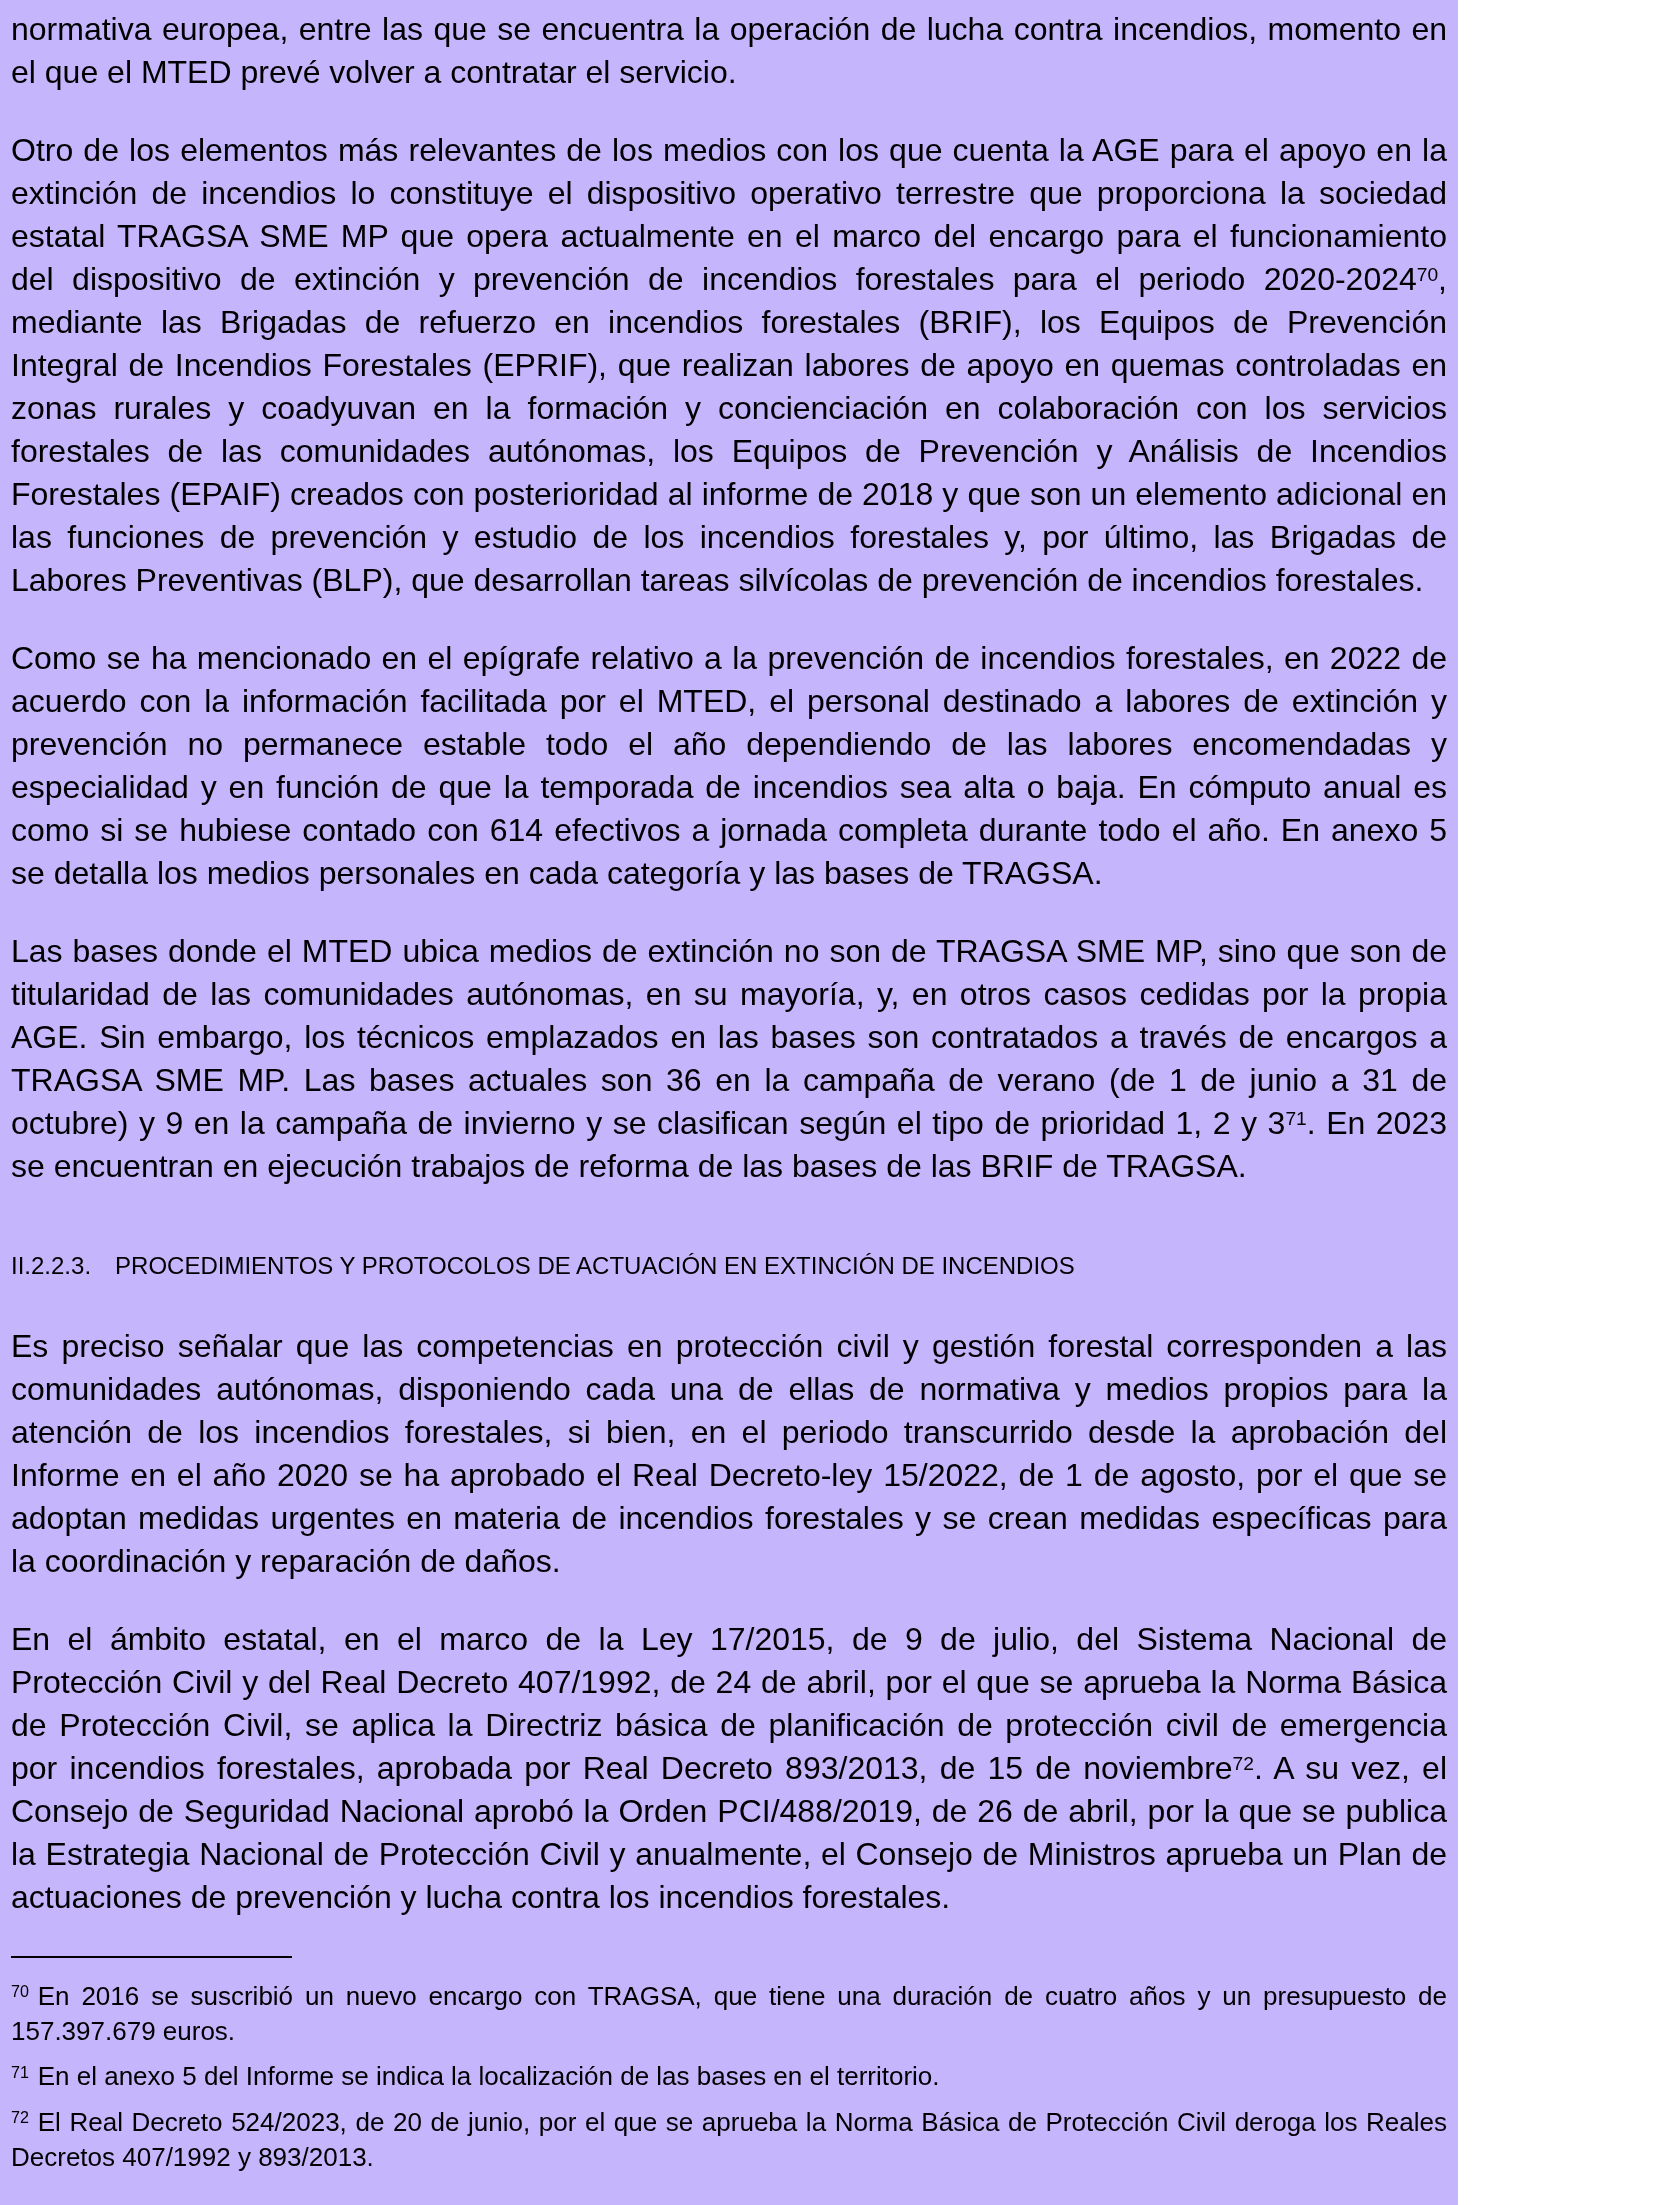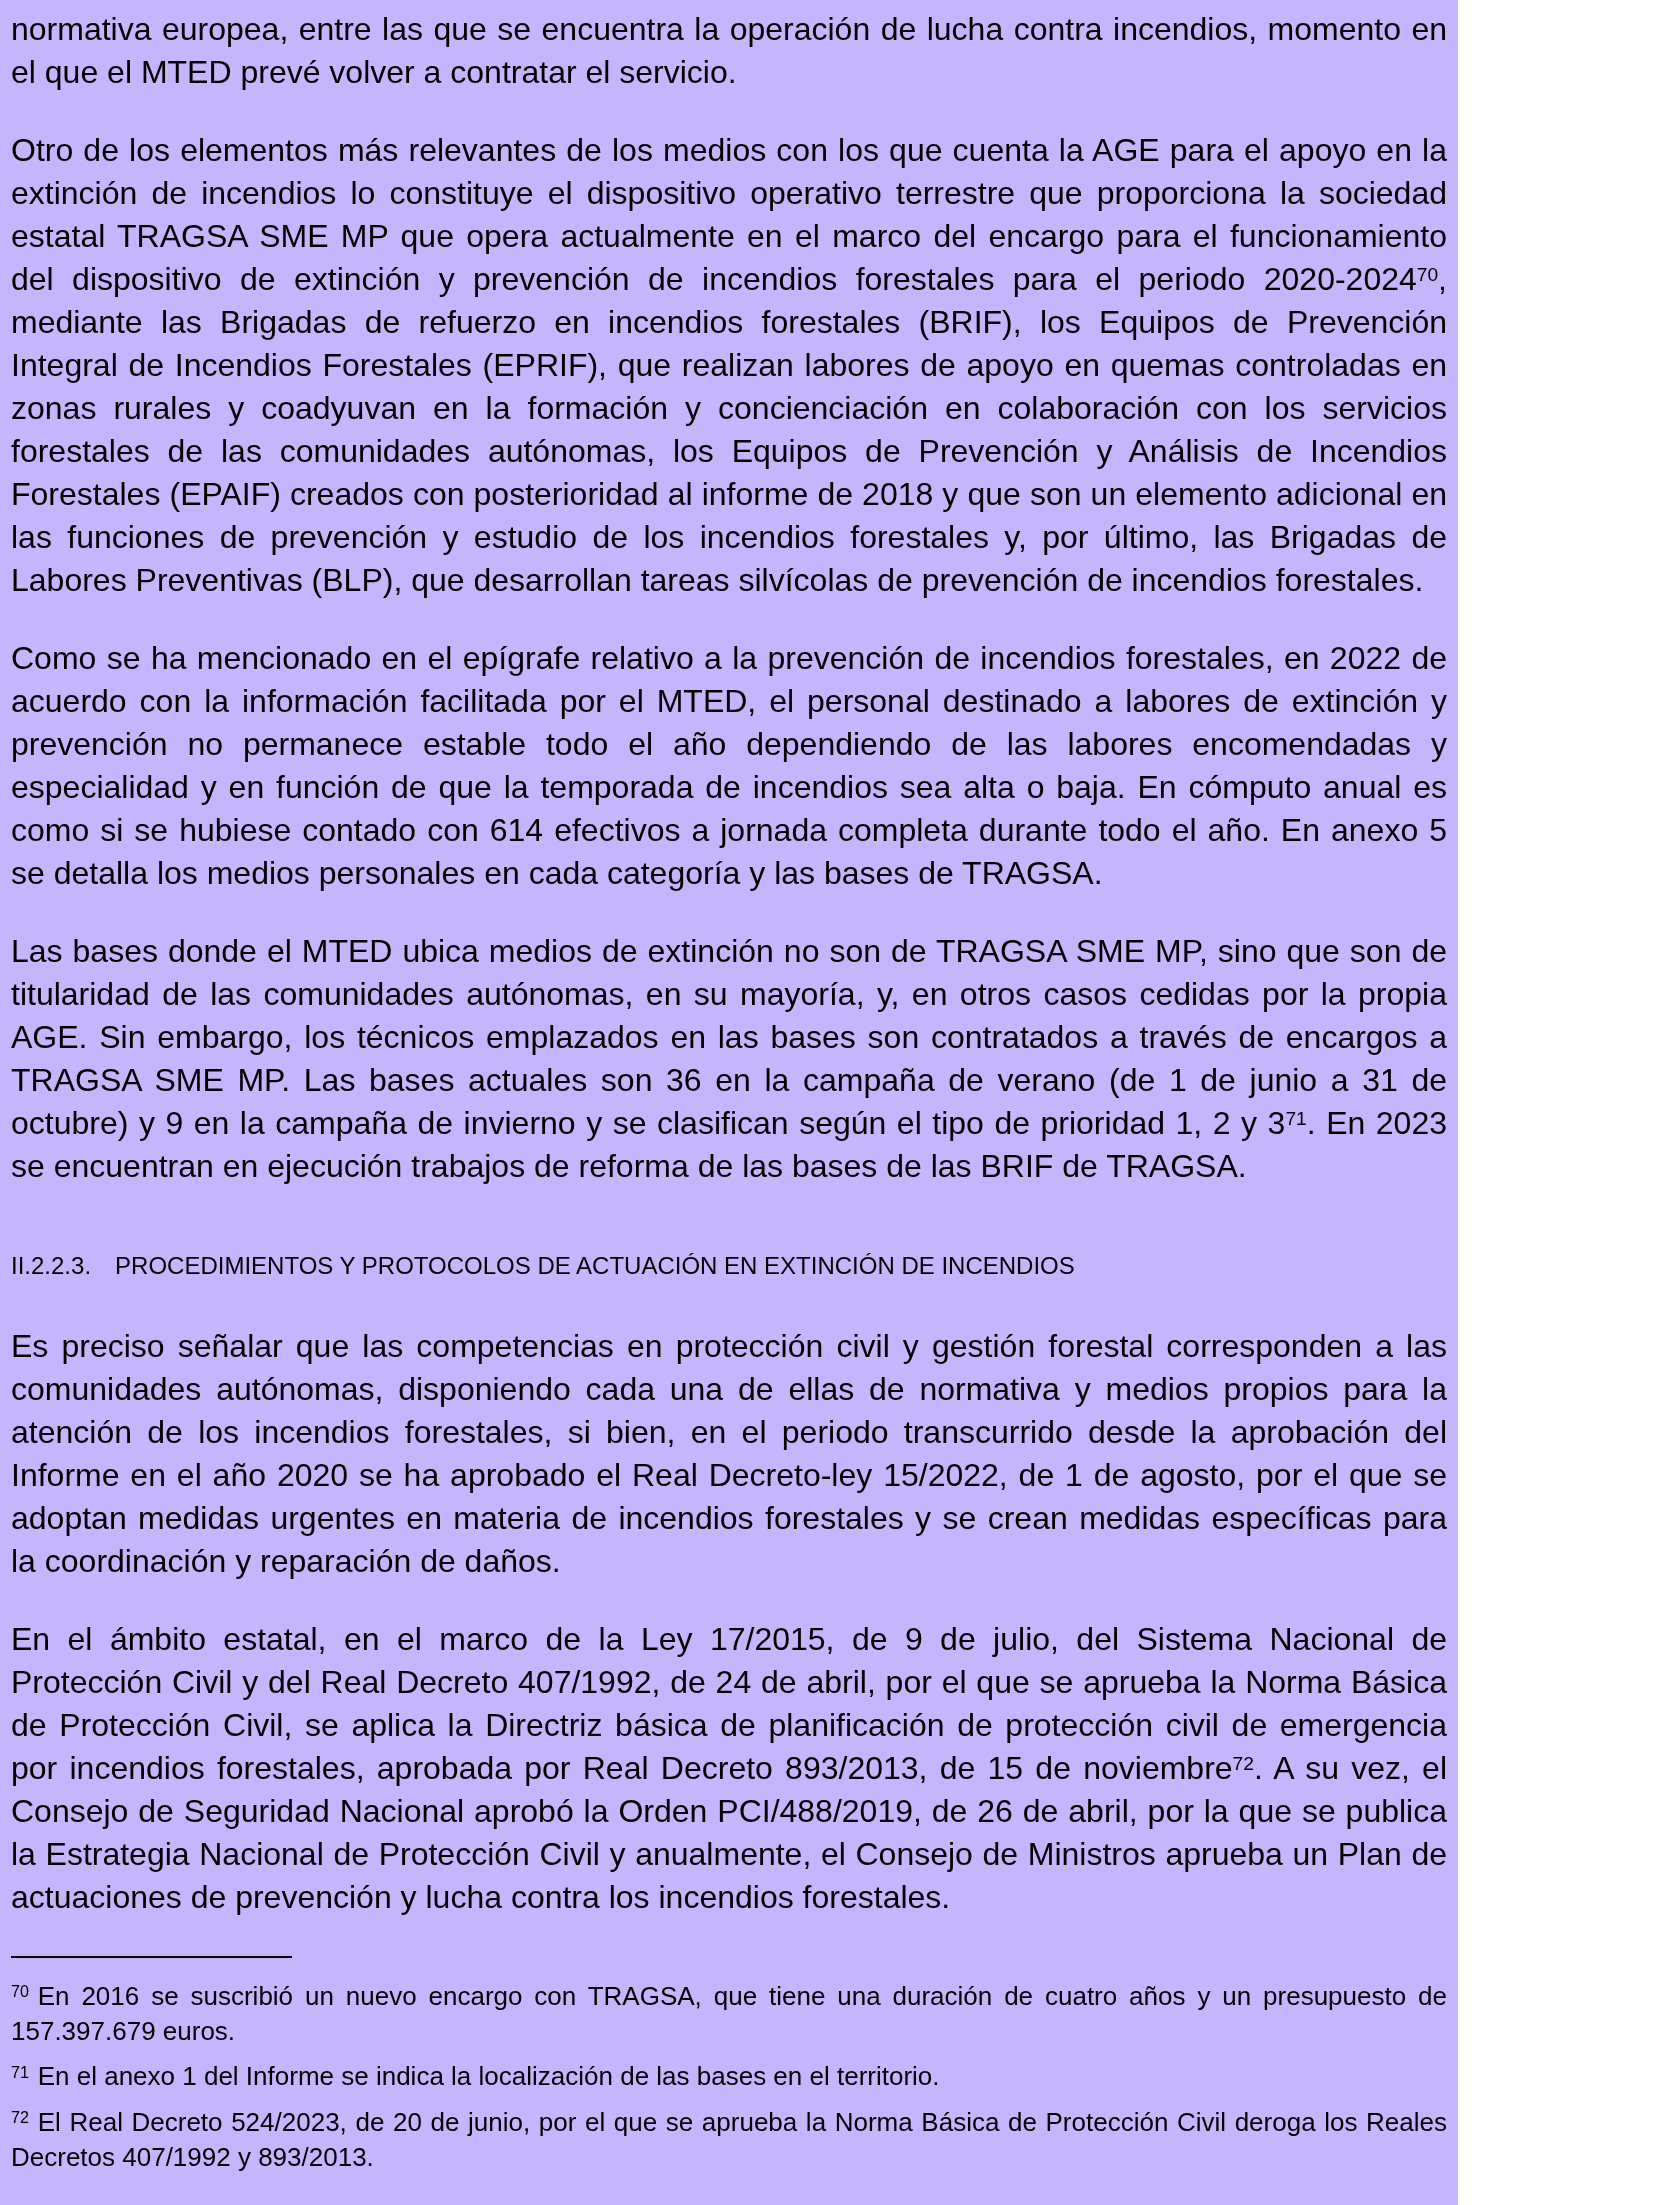--- a/index.html
+++ b/index.html
@@ -85,19 +85,19 @@
     <p class="body-text"><span>En el ámbito estatal, en el marco de la Ley 17/2015, de 9 de julio, del Sistema Nacional de Protección Civil y del Real Decreto 407/1992, de 24 de abril, por el que se aprueba la Norma Básica de Protección Civil, se aplica la Directriz básica de planificación de protección civil de emergencia por incendios forestales, aprobada por Real Decreto 893/2013, de 15 de noviembre</span><span class="fnref">72</span><span>. A su vez, el Consejo de Seguridad Nacional aprobó la Orden PCI/488/2019, de 26 de abril, por la que se publica la Estrategia Nacional de Protección Civil y anualmente, el Consejo de Ministros aprueba un Plan de actuaciones de prevención y lucha contra los incendios forestales.</span></p>
 
   </section>
 
   <hr class="footnote-rule">
 
   <section class="footnotes">
 
     <p class="footnote"><span class="fn-num">70</span><span class="fn-text">En 2016 se suscribió un nuevo encargo con TRAGSA, que tiene una duración de cuatro años y un presupuesto de 157.397.679 euros.</span></p>
 
-    <p class="footnote"><span class="fn-num">71</span><span class="fn-text">En el anexo 1 del Informe se indica la localización de las bases en el territorio.</span></p>
+    <p class="footnote"><span class="fn-num">71</span><span class="fn-text">En el anexo 5 del Informe se indica la localización de las bases en el territorio.</span></p>
 
     <p class="footnote"><span class="fn-num">72</span><span class="fn-text">El Real Decreto 524/2023, de 20 de junio, por el que se aprueba la Norma Básica de Protección Civil deroga los Reales Decretos 407/1992 y 893/2013.</span></p>
 
   </section>
 </main>
 
 
 </body></html>

